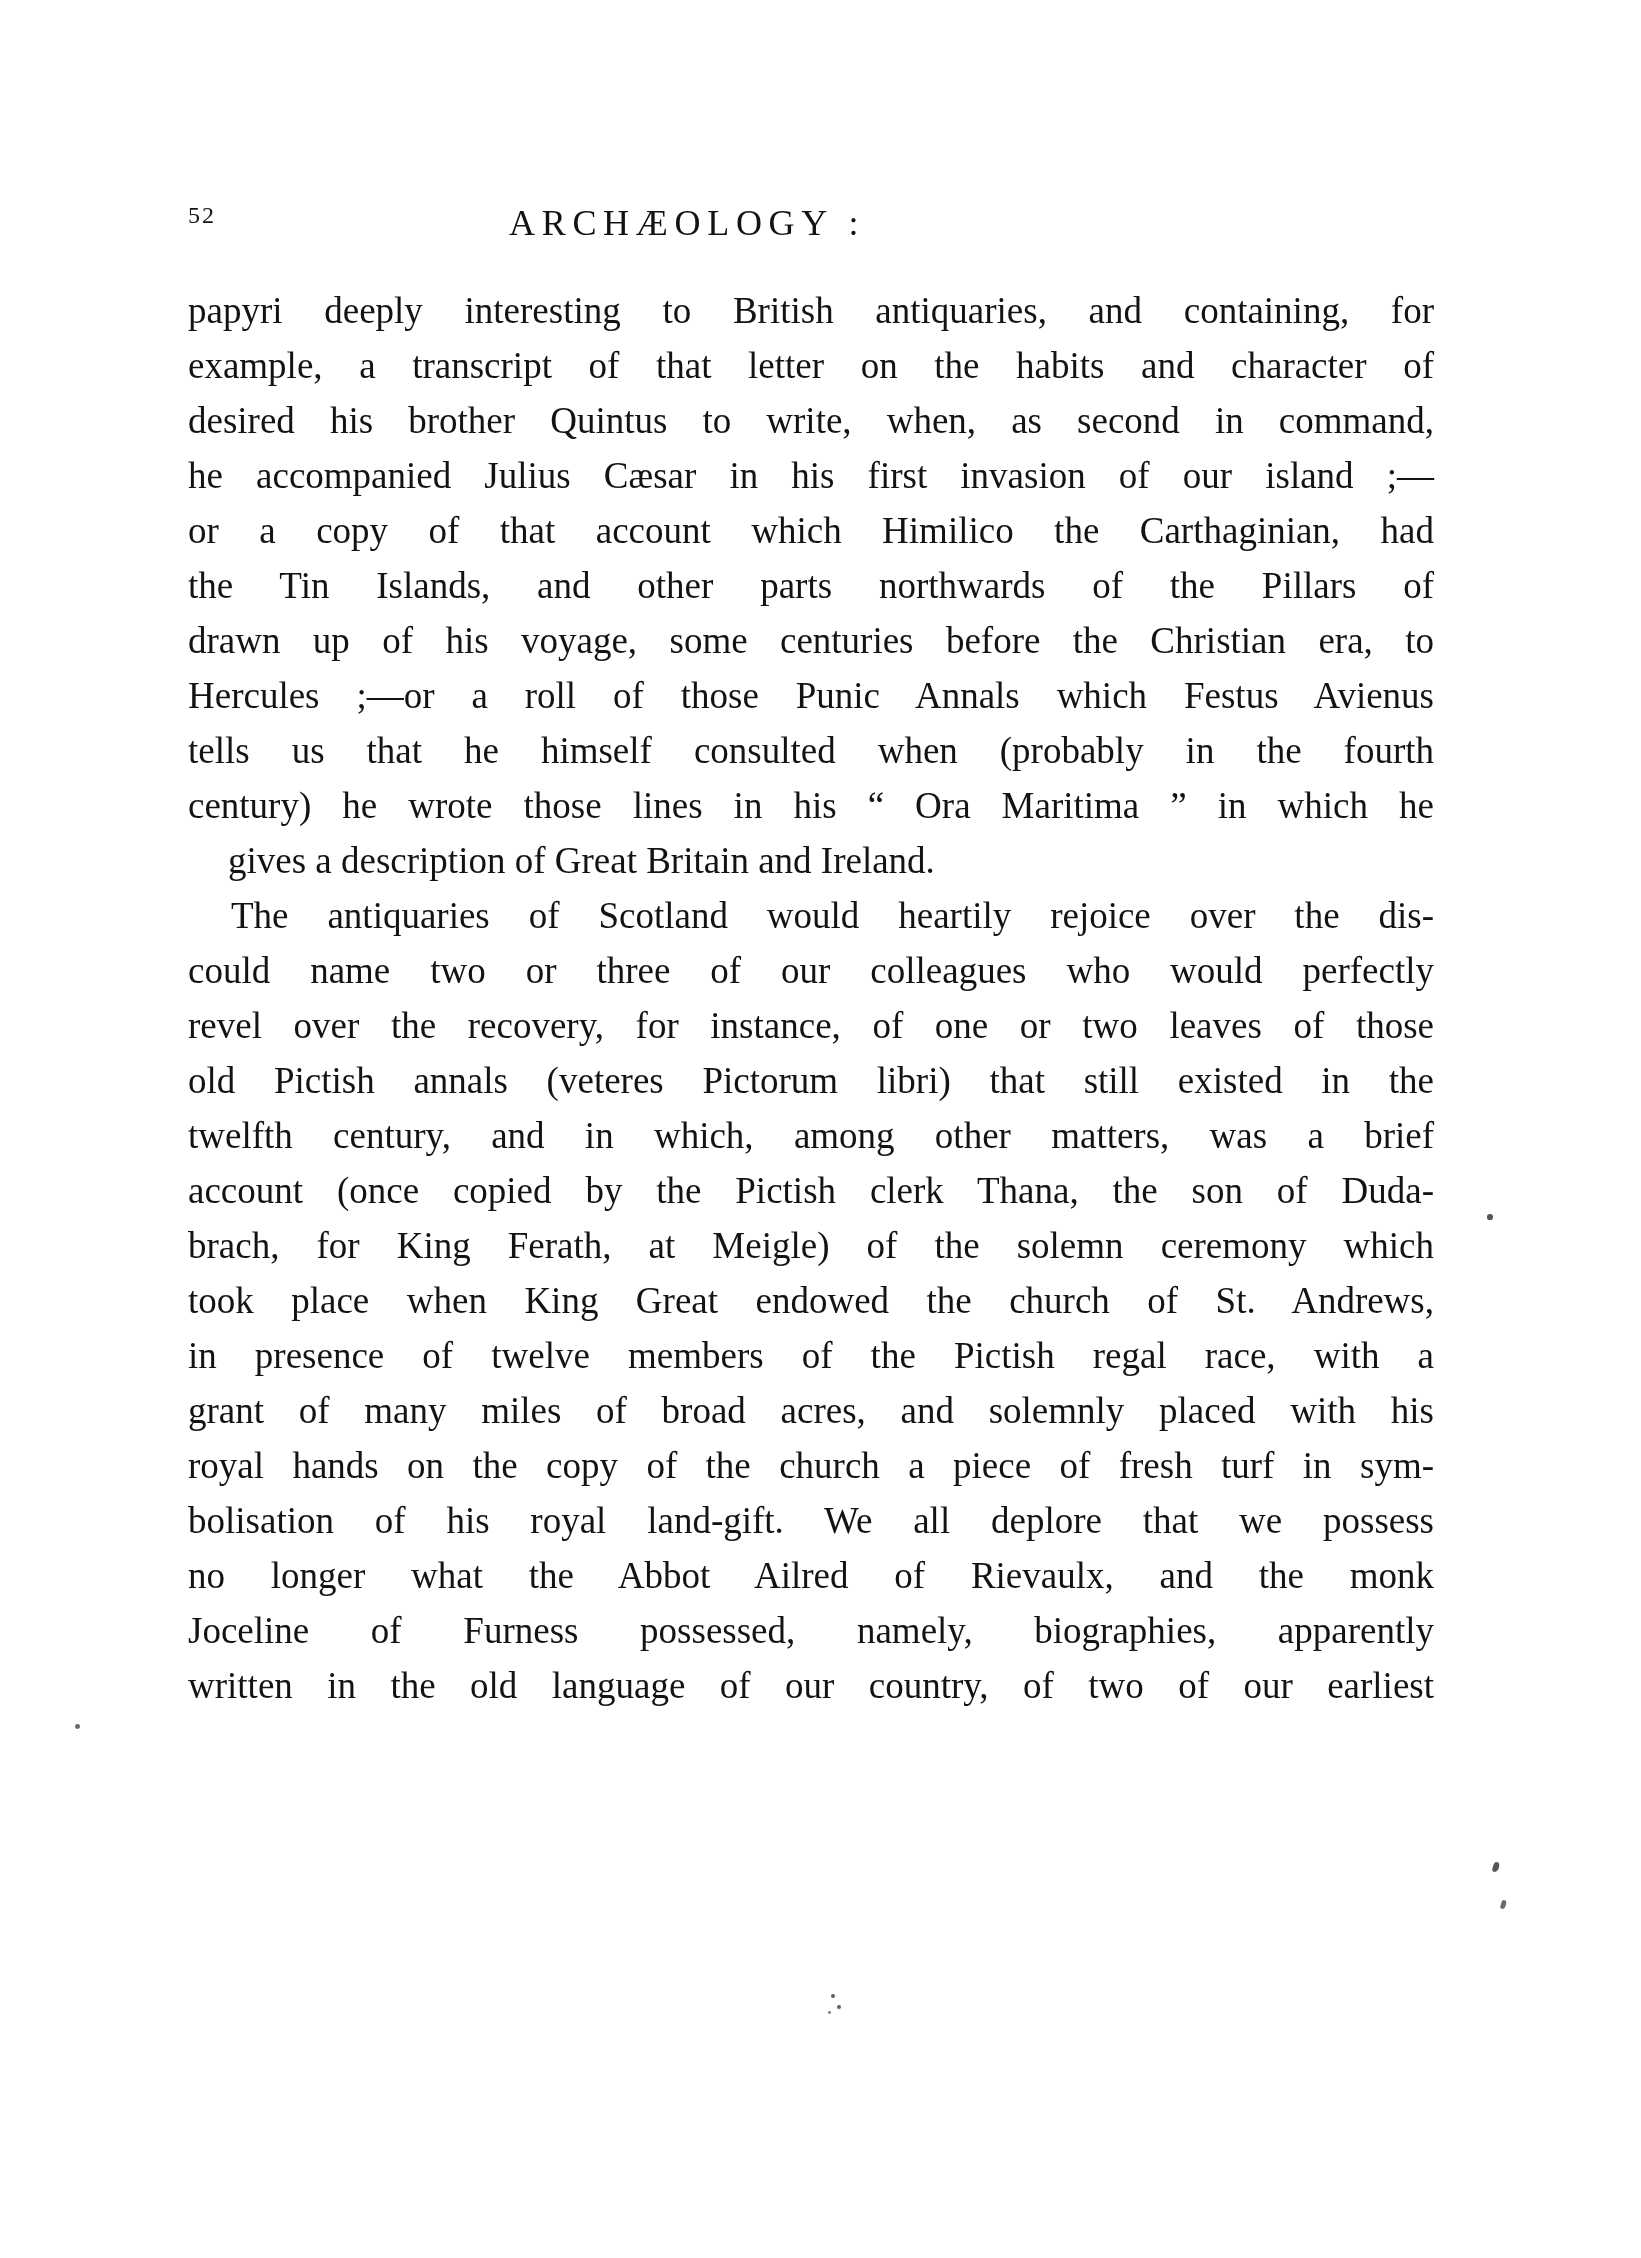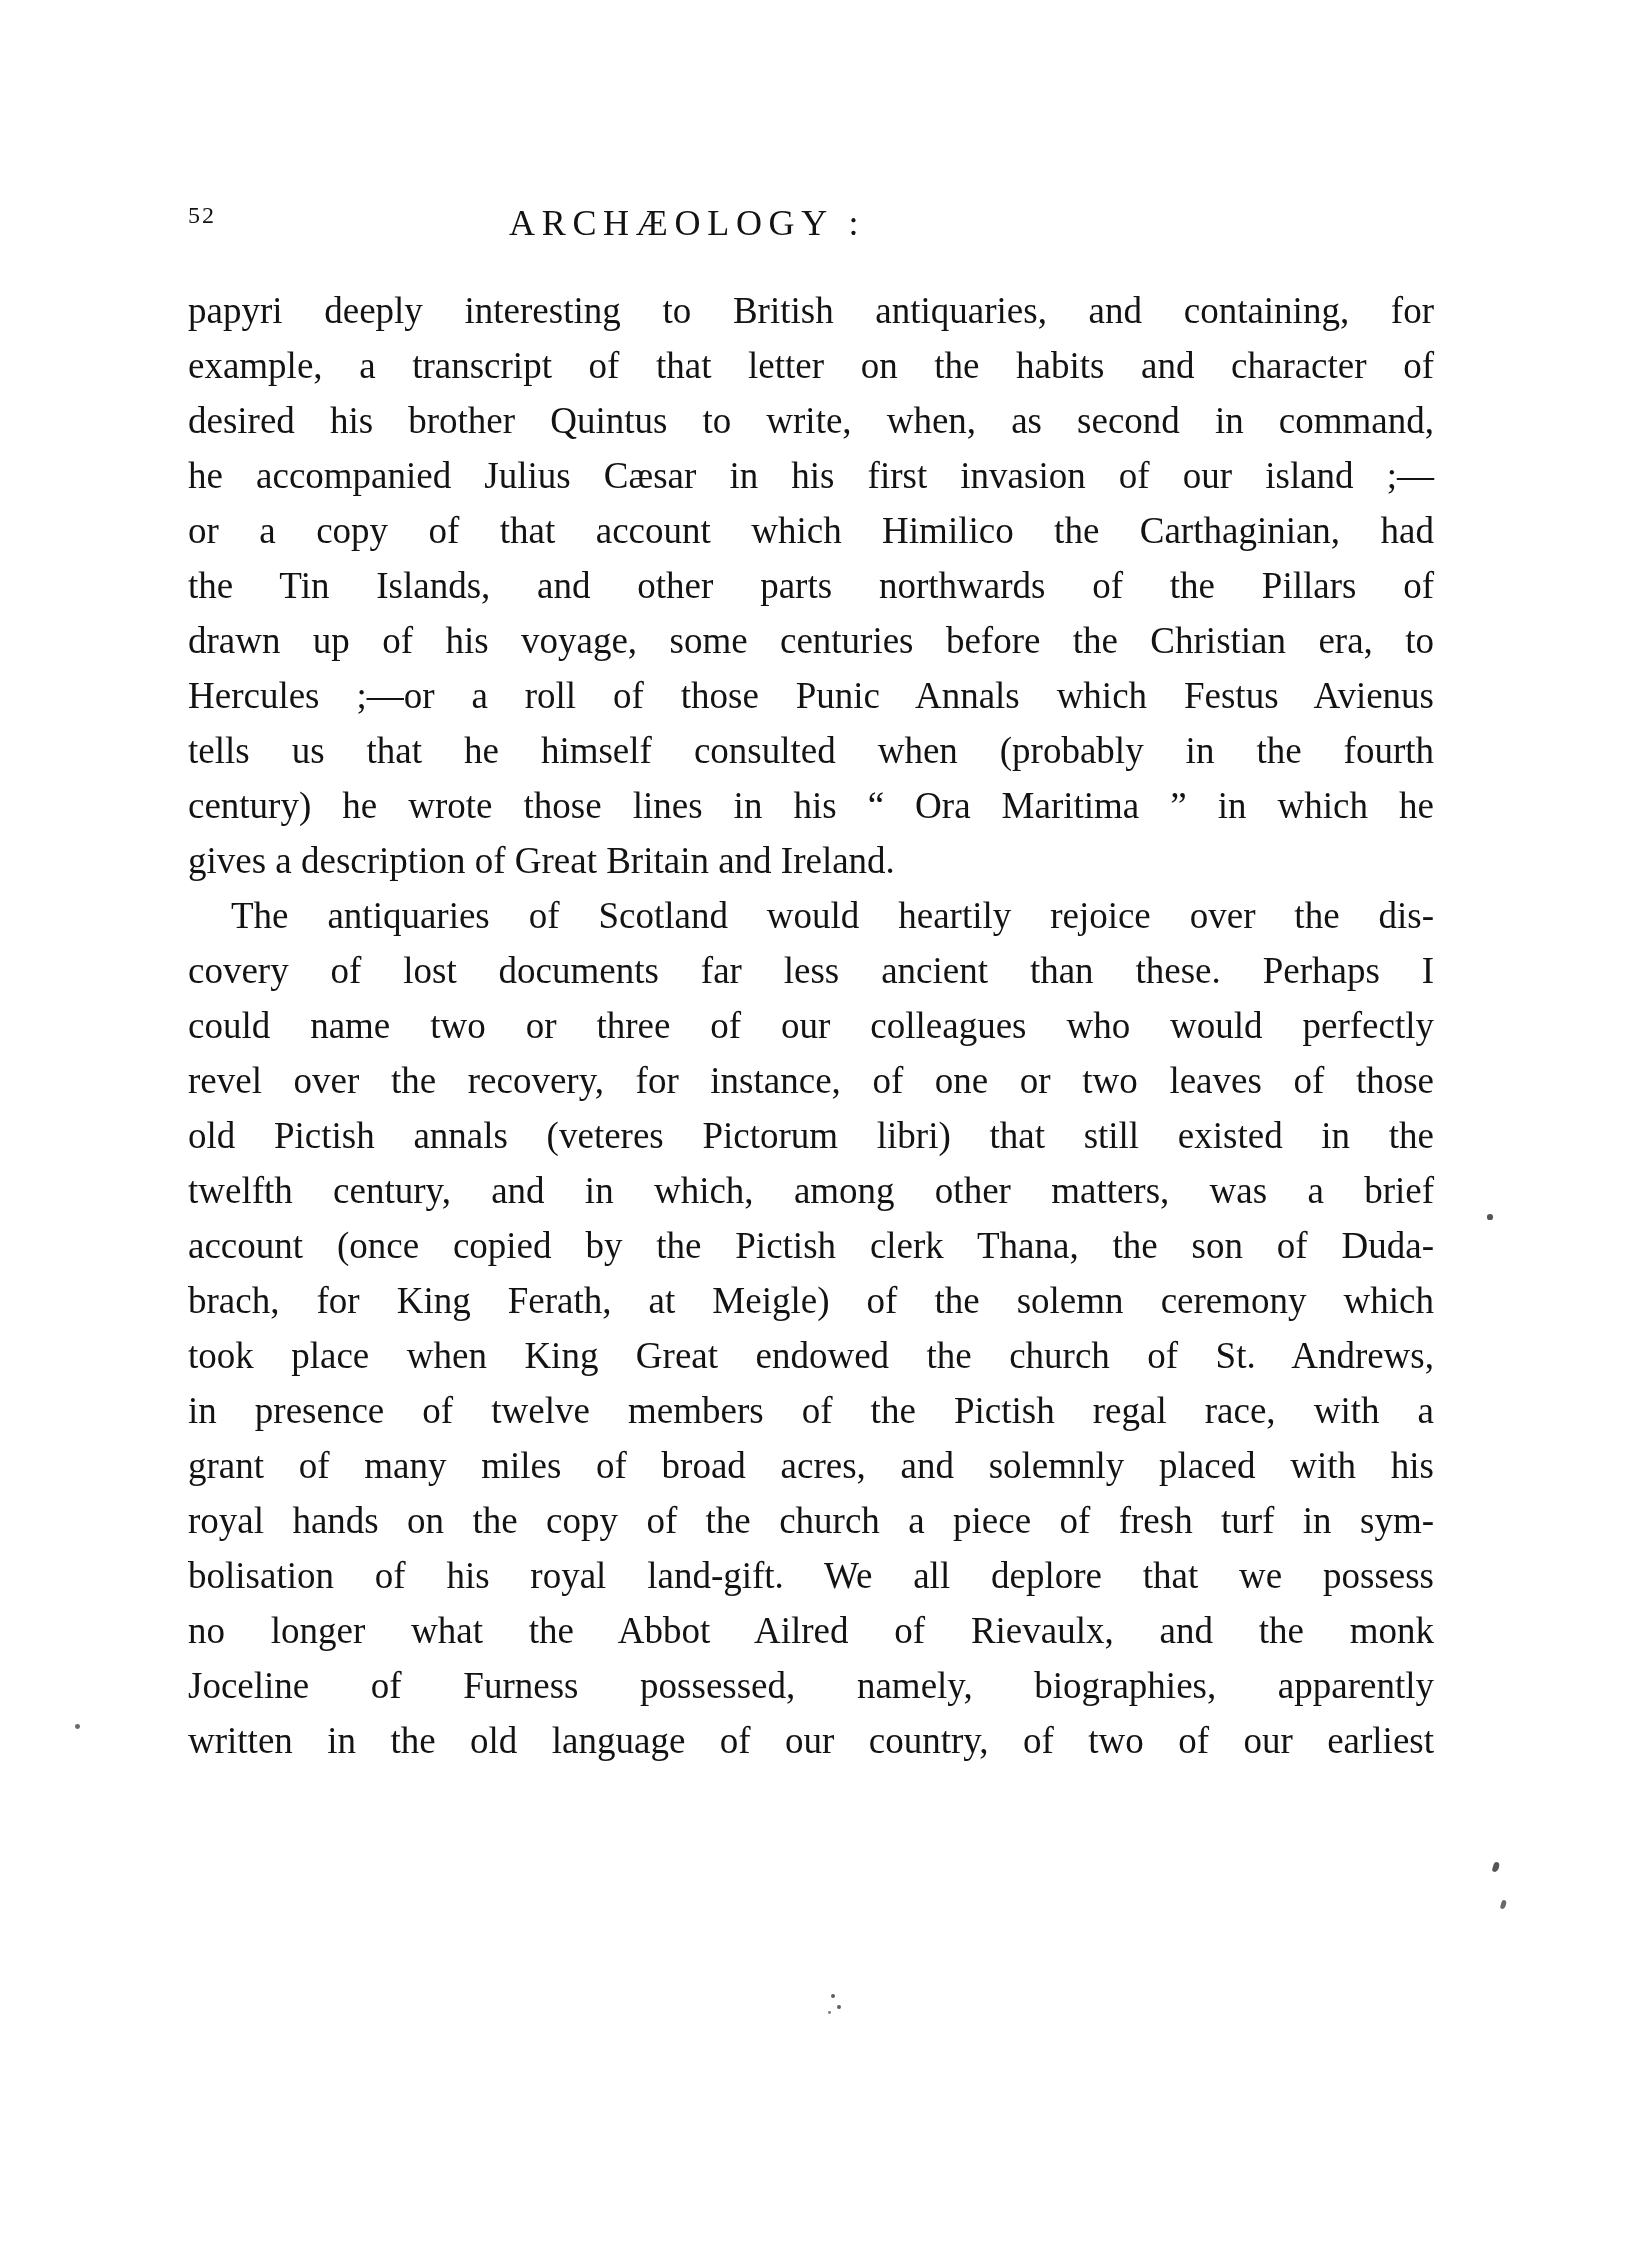--- a/index.html
+++ b/index.html
@@ -43,20 +43,21 @@
   .line {
     height: 55px;
     line-height: 55px;
     text-align: justify;
     text-align-last: justify;
     white-space: normal;
   }
   .line.last {
     text-align: left;
     text-align-last: left;
+    margin-left: 40px;
   }
   .line.indent {
     text-indent: 43px;
   }
   .it {
   }
   .speck {
     position: absolute;
     background: #2a2a2a;
     border-radius: 50%;
@@ -81,21 +82,20 @@
       <div class="line"><span>desired his brother Quintus to write, when, as second in command,</span></div>
       <div class="line"><span>he accompanied Julius Cæsar in his first invasion of our island ;—</span></div>
       <div class="line"><span>or a copy of that account which Himilico the Carthaginian, had</span></div>
       <div class="line"><span>the Tin Islands, and other parts northwards of the Pillars of</span></div>
       <div class="line"><span>drawn up of his voyage, some centuries before the Christian era, to</span></div>
       <div class="line"><span>Hercules ;—or a roll of those Punic Annals which Festus Avienus</span></div>
       <div class="line"><span>tells us that he himself consulted when (probably in the fourth</span></div>
       <div class="line"><span>century) he wrote those lines in his “ </span><span class="it">Ora Maritima</span><span> ” in which he</span></div>
       <div class="line last"><span>gives a description of Great Britain and Ireland.</span></div>
       <div class="line indent"><span>The antiquaries of Scotland would heartily rejoice over the dis-</span></div>
-      <div class="line"><span>covery of lost documents far less ancient than these. Perhaps I</span></div>
       <div class="line"><span>could name two or three of our colleagues who would perfectly</span></div>
       <div class="line"><span>revel over the recovery, for instance, of one or two leaves of those</span></div>
       <div class="line"><span>old Pictish annals (</span><span class="it">veteres Pictorum libri</span><span>) that still existed in the</span></div>
       <div class="line"><span>twelfth century, and in which, among other matters, was a brief</span></div>
       <div class="line"><span>account (once copied by the Pictish clerk Thana, the son of Duda-</span></div>
       <div class="line"><span>brach, for King Ferath, at Meigle) of the solemn ceremony which</span></div>
       <div class="line"><span>took place when King Great endowed the church of St. Andrews,</span></div>
       <div class="line"><span>in presence of twelve members of the Pictish regal race, with a</span></div>
       <div class="line"><span>grant of many miles of broad acres, and solemnly placed with his</span></div>
       <div class="line"><span>royal hands on the copy of the church a piece of fresh turf in sym-</span></div>

